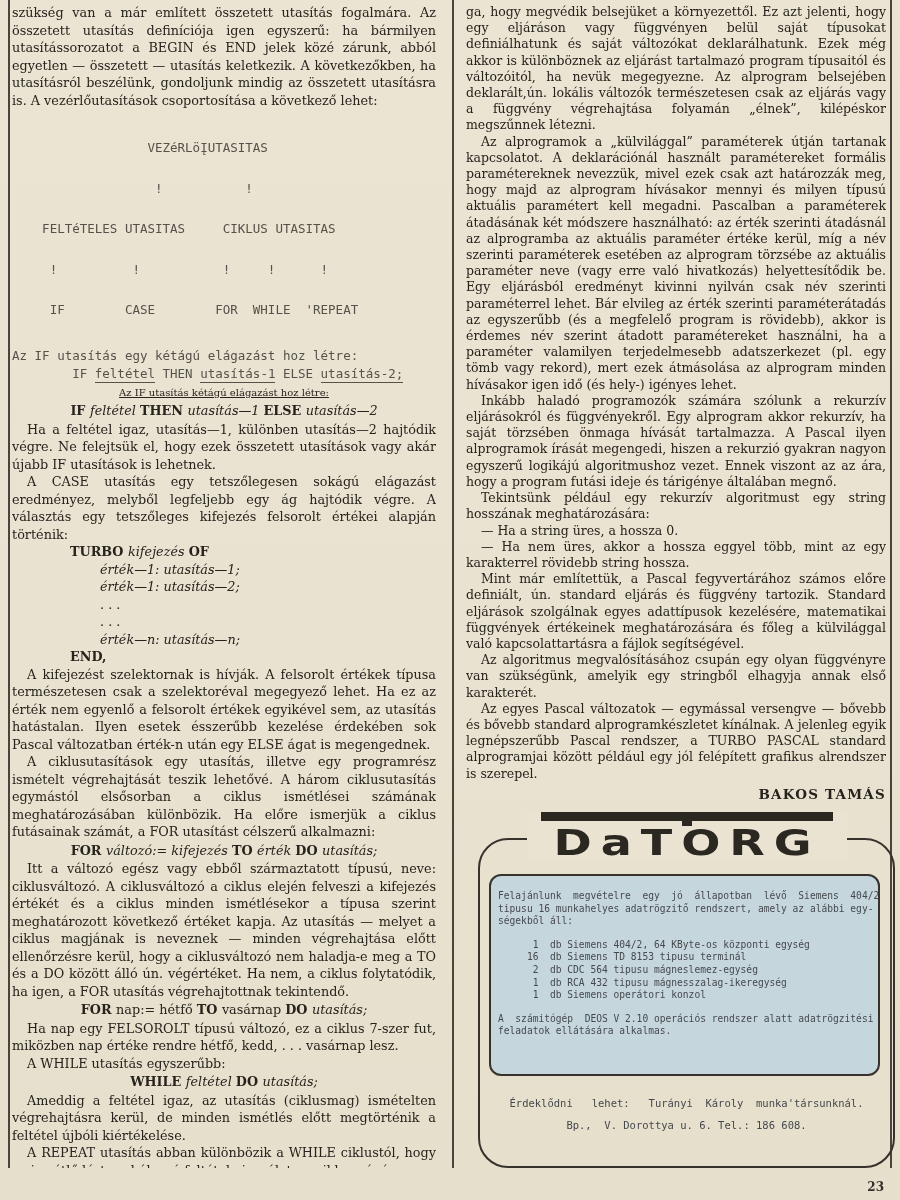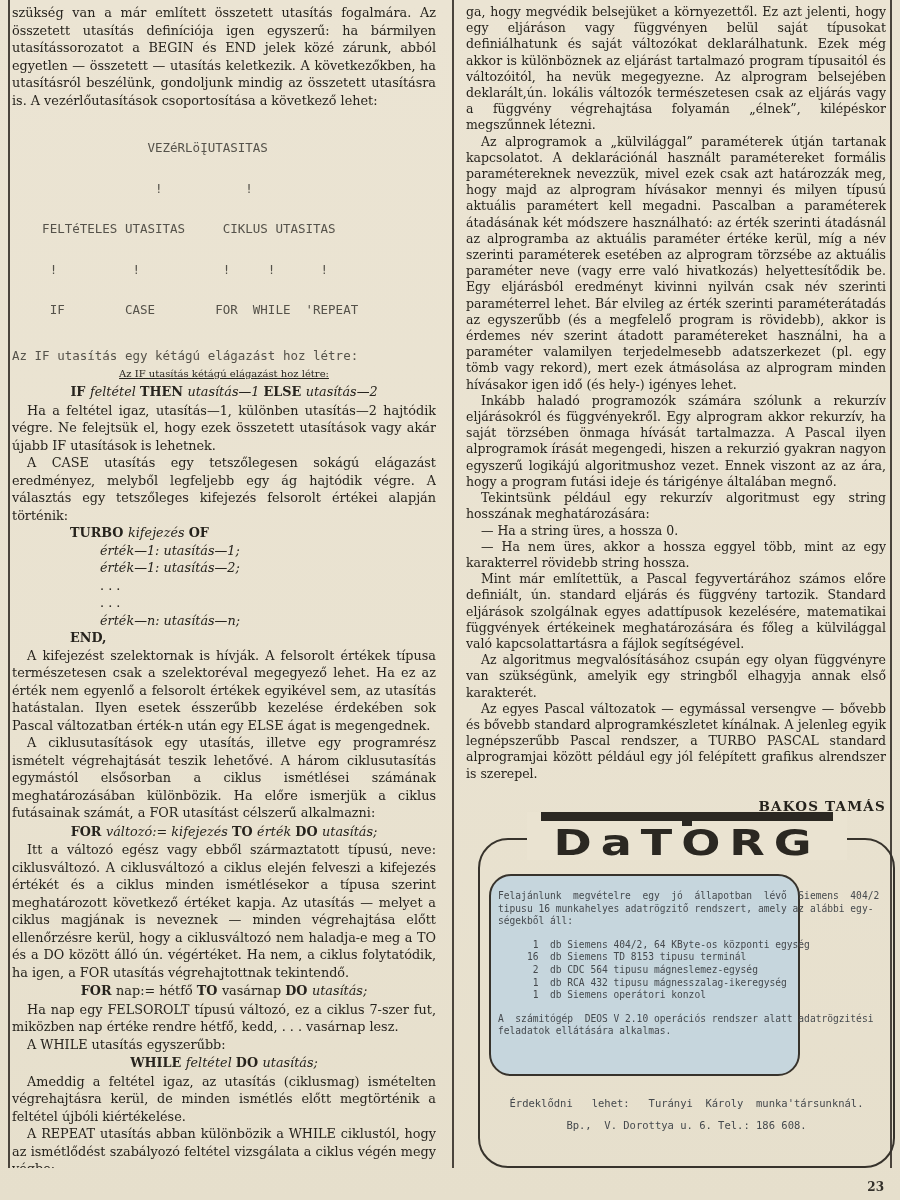--- a/index.html
+++ b/index.html
@@ -21,36 +21,36 @@
   .run-b{font-weight:bold;}
   .run-i{font-style:italic;}
   .run-u{border-bottom:1.2px solid #55524a;padding-bottom:1px;}
   .mono{font-family:"DejaVu Sans Mono", monospace;color:#55524a;white-space:pre;}
   .diagram{margin:5px 0 3px 0;font-size:12.5px;line-height:13.5px;}
   .mono-cap{font-size:12.5px;line-height:17px;}
   .mono-sample{font-size:12.5px;line-height:19px;}
   .codeblock{margin:0;}
   .codeline{padding-left:58px;}
   .codeline.deep{padding-left:88px;}
-  .author{text-align:right;font-weight:bold;letter-spacing:1.2px;margin-top:16px;
+  .author{text-align:right;font-weight:bold;letter-spacing:1.2px;margin-top:4px;
      font-size:13.5px;}
   .pagenum{position:absolute;right:16px;bottom:6px;font-weight:bold;font-size:12px;
      color:#33302a;}
   
   .ad-outer{position:absolute;left:478px;top:838px;width:413px;height:326px;
      border:2px solid #37332c;border-radius:30px;}
   .ad-logo{position:absolute;top:-28px;left:50%;transform:translateX(-50%);
      background:#eae3d1;padding:0 14px;text-align:center;}
   .logo-bar{width:292px;height:9px;background:#2b2822;margin:0 auto;}
   .logo-stem{width:10px;height:5px;background:#2b2822;margin:0 auto;}
   .logo-text{font-family:"DejaVu Sans", sans-serif;font-weight:900;font-size:36px;
      line-height:34px;color:#2b2822;letter-spacing:7px;transform:scaleX(1.28);
      transform-origin:center;}
-  .ad-blue{position:absolute;left:9px;top:34px;width:311px;height:202px;
-     background:#c6d6dd;border:2px solid #37332c;border-radius:22px;
+  .ad-blue{position:absolute;left:9px;top:34px;width:391px;height:202px;
+     background:#c6d6dd;border:2px solid #37332c;border-radius:12px;
      padding:14px 10px 6px 7px;box-sizing:border-box;}
   .ad-line{font-family:"DejaVu Sans Mono", monospace;font-size:9.6px;line-height:12.6px;
      color:#45494d;white-space:pre;}
   .ad-gap{height:11px;}
   .ad-contact{position:absolute;left:0;right:0;top:252px;text-align:center;}
   .ad-contact div{font-family:"DejaVu Sans Mono", monospace;font-size:10.5px;
      line-height:22px;color:#45494d;white-space:pre;}
 </style>
 </head>
 <body>
@@ -64,20 +64,21 @@
     <p class="just">szükség van a már említett összetett utasítás fogalmára. Az összetett utasítás definíciója igen egyszerű: ha bármilyen utasítássorozatot a BEGIN és END jelek közé zárunk, abból egyetlen — összetett — utasítás keletkezik. A következőkben, ha utasításról beszélünk, gondoljunk mindig az összetett utasításra is. A vezérlőutasítások csoportosítása a következő lehet:</p>
 
     <div class="mono diagram">
       <div>                  VEZéRLöĮUTASITAS</div>
       <div>                   !           !</div>
       <div>    FELTéTELES UTASITAS     CIKLUS UTASITAS</div>
       <div>     !          !           !     !      !</div>
       <div>     IF        CASE        FOR  WHILE  'REPEAT</div>
     </div>
     <div class="mono mono-cap">Az IF utasítás egy kétágú elágazást hoz létre:</div>
+    <div class="mono mono-sample"><span>        IF </span><span class="run-u">feltétel</span><span> THEN </span><span class="run-u">utasítás-1</span><span> ELSE </span><span class="run-u">utasítás-2;</span></div>
 
     <div class="center serifline">Az IF utasítás kétágú elágazást hoz létre:</div>
     <div class="center"><span class="run-b">IF </span><span class="run-i">feltétel </span><span class="run-b">THEN </span><span class="run-i">utasítás—1 </span><span class="run-b">ELSE </span><span class="run-i">utasítás—2</span></div>
 
     <p class="just ind">Ha a feltétel igaz, utasítás—1, különben utasítás—2 hajtódik végre. Ne felejtsük el, hogy ezek összetett utasítások vagy akár újabb IF utasítások is lehetnek.</p>
     <p class="just ind">A CASE utasítás egy tetszőlegesen sokágú elágazást eredményez, melyből legfeljebb egy ág hajtódik végre. A választás egy tetszőleges kifejezés felsorolt értékei alapján történik:</p>
 
     <div class="codeblock">
       <div class="codeline"><span class="run-b">TURBO </span><span class="run-i">kifejezés </span><span class="run-b">OF</span></div>
       <div class="codeline deep"><span class="run-i">érték—1: utasítás—1;</span></div>

